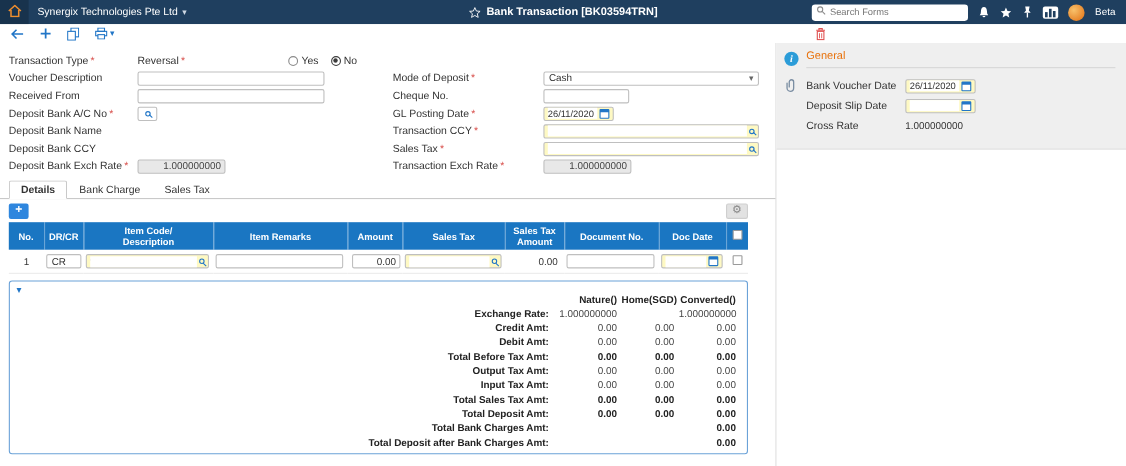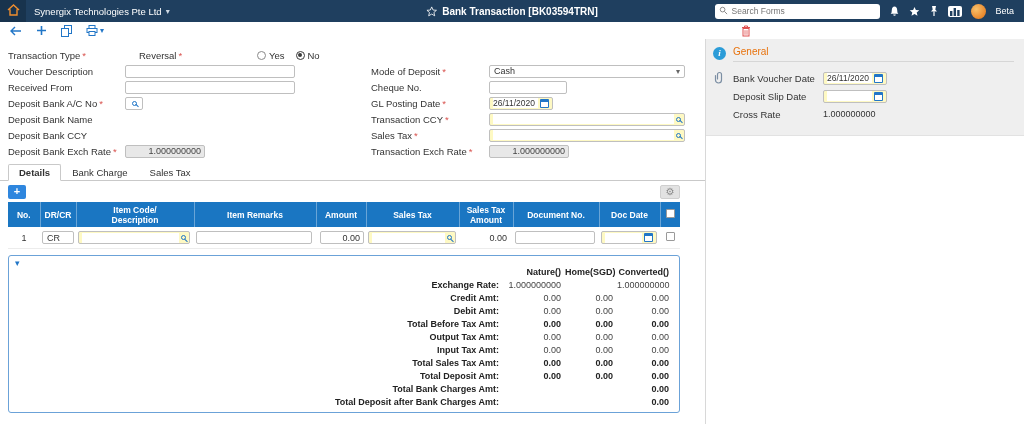--- a/index.html
+++ b/index.html
@@ -7,42 +7,42 @@
   .screen { width:1024px; height:424px; position:relative; background:#fff;
     font-family:"Liberation Sans", sans-serif; font-size:10px; color:#333; overflow:hidden; }
 
   
   .topbar { height:22px; background:#1f3f5f; display:flex; align-items:center; position:relative; }
   .home-btn { width:26px; height:22px; background:#18334d; display:flex; align-items:center; justify-content:center; cursor:pointer; }
   .company { display:flex; align-items:center; gap:4px; color:#fff; font-size:9.5px; margin-left:8px; cursor:pointer; }
   .caret { font-size:8px; color:#cfd9e4; }
   .title-center { position:absolute; left:50%; transform:translateX(-50%); display:flex; align-items:center; gap:5px; color:#fff; font-size:10px; font-weight:bold;justify-content:center; }
   .topbar-right { margin-left:auto; display:flex; align-items:center; gap:9px; padding-right:10px; }
-  .search-box { width:165px; height:15px; background:#fff; border-radius:3px; display:flex; align-items:center; padding:0 4px; gap:3px; }
+  .search-box { width:142px; height:15px; background:#fff; border-radius:3px; display:flex; align-items:center; padding:0 4px; gap:3px; }
   .search-box input { border:none; outline:none; flex:1; font-size:8.5px; font-family:inherit; color:#333; min-width:0; }
   .chart-btn { background:#fff; border-radius:2px; padding:1px 2px; display:flex; cursor:pointer; }
   .avatar { width:15px; height:15px; border-radius:50%; background:radial-gradient(circle at 35% 35%, #f8c16b, #e8872c 70%, #c96a16); cursor:pointer; }
   .user-label { color:#fff; font-size:9px; }
   .tb-icon { display:flex; align-items:center; cursor:pointer; }
 
   
   .toolbar { height:17px; background:#fff; display:flex; align-items:center; gap:14px; padding-left:10px; position:relative; }
   .tool { display:flex; align-items:center; cursor:pointer; }
   .trash-tool { position:absolute; left:741px; top:3px; cursor:pointer; }
 
   
   .content { display:flex; height:385px; }
   .main { width:706px; border-right:1px solid #d8d8d8; background:#fff; }
 
   
   .form-area { padding-top:8px; }
   .frow { display:flex; align-items:center; height:16px; padding-left:8px; font-size:9.5px; }
   .lbl1 { width:117px; color:#333; }
   .fld1 { width:232px; display:flex; align-items:center; }
-  .lbl2 { width:118px; color:#333;margin-left:14px; }
+  .lbl2 { width:137px; color:#333; }
   .fld2 { flex:1; display:flex; align-items:center; }
   .req { color:#d9534f; margin-left:2px; }
   .inp { height:13px; border:1px solid #bfbfbf; border-radius:2px; font-family:inherit; font-size:9px; padding:0 3px; outline:none; color:#333; background:#fff; }
   .ro { background:#e8e8e8; text-align:right; color:#444; }
   .radio-group { display:flex; align-items:center; gap:11px; }
   .radio-opt { display:flex; align-items:center; cursor:pointer; }
   .radio { width:9px; height:9px; border:1px solid #8a8a8a; border-radius:50%; background:#fff; display:inline-block; position:relative; margin-right:3px; }
   .radio.on { border-color:#3b3b3b; }
   .radio.on::after { content:''; position:absolute; inset:1.5px; background:#3b3b3b; border-radius:50%; }
   .select { display:flex; align-items:center; justify-content:space-between; border:1px solid #bfbfbf; border-radius:2px; height:13px; padding:0 4px; background:#fff; font-size:9px; cursor:pointer;gap:22px; }

